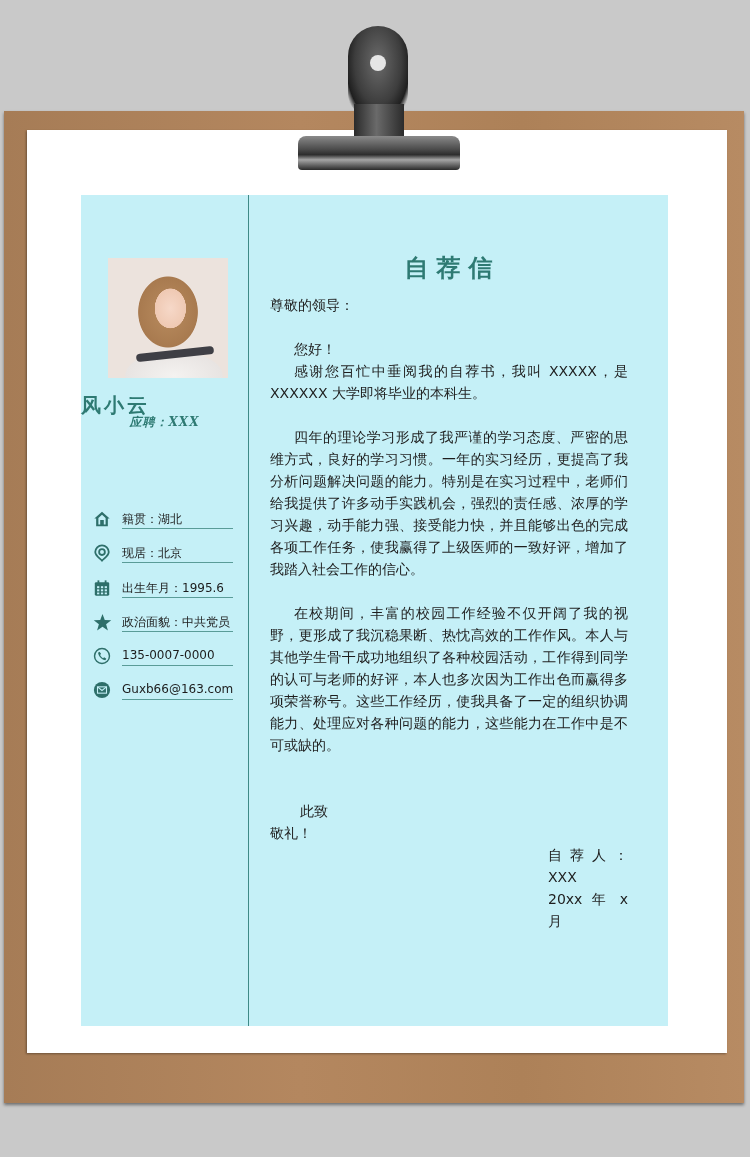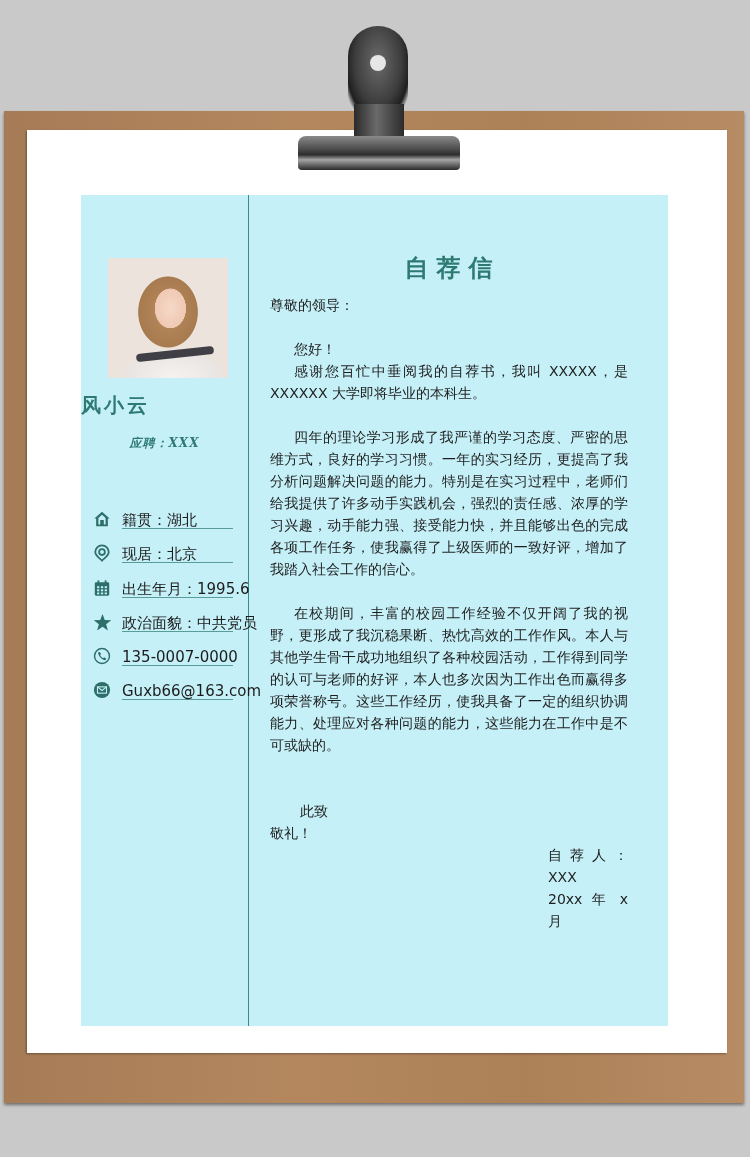--- a/index.html
+++ b/index.html
@@ -57,32 +57,32 @@
   .photo .collar {
     position: absolute; left: 28px; top: 92px; width: 78px; height: 8px; border-radius: 4px;
     background: #3f3f45; transform: rotate(-6deg);
   }
   .name {
     position: absolute; left: 81px; top: 392px; width: 167px; 
     font-family: "DejaVu Serif", serif; font-weight: bold; font-size: 20px; letter-spacing: 3px;
     color: #2e7a73;
   }
   .apply {
-    position: absolute; left: 81px; top: 435px; width: 167px; text-align: center;
+    position: absolute; left: 81px; top: 414px; width: 167px; text-align: center;
     font-family: "DejaVu Serif", serif; font-weight: bold; font-style: italic; font-size: 12px;
     color: #2e7a73; letter-spacing: 1px;
   }
   .info-row { position: absolute; left: 92px; width: 142px; height: 22px; }
   .info-row .ic {
     position: absolute; left: 0; top: 0; width: 20px; height: 20px;
     display: flex; align-items: center; justify-content: center; color: #2e6f6a;
   }
   .info-row .txt {
     position: absolute; left: 30px; top: 2px; width: 111px; height: 17px;
-    font-size: 15px; color: #1c1c1c; white-space: nowrap;
+    font-size: 12px; color: #1c1c1c; white-space: nowrap;
     border-bottom: 1.5px solid #5a9c98;
   }
   .title {
     position: absolute; left: 249px; top: 236px; width: 387px; text-align: center;
     font-family: "DejaVu Serif", serif; font-weight: bold; font-size: 24px; letter-spacing: 8px;
     color: #2e7a73; padding-left: 10px; margin-top: 16px;
   }
   .letter {
     position: absolute; left: 270px; top: 294px; width: 358px;
     font-size: 14px; line-height: 22px; color: #1e1e1e; text-align: justify;

